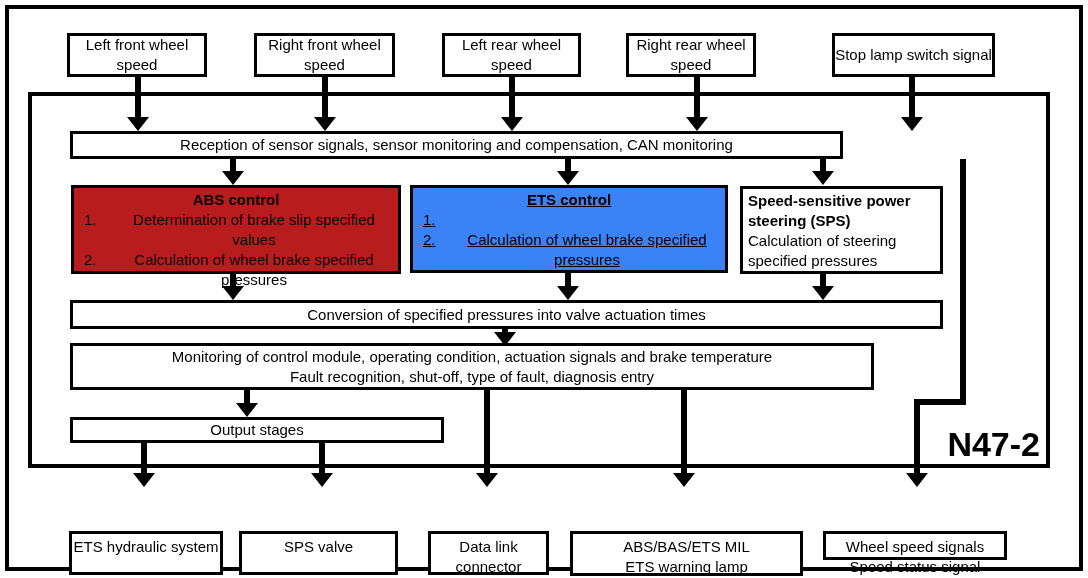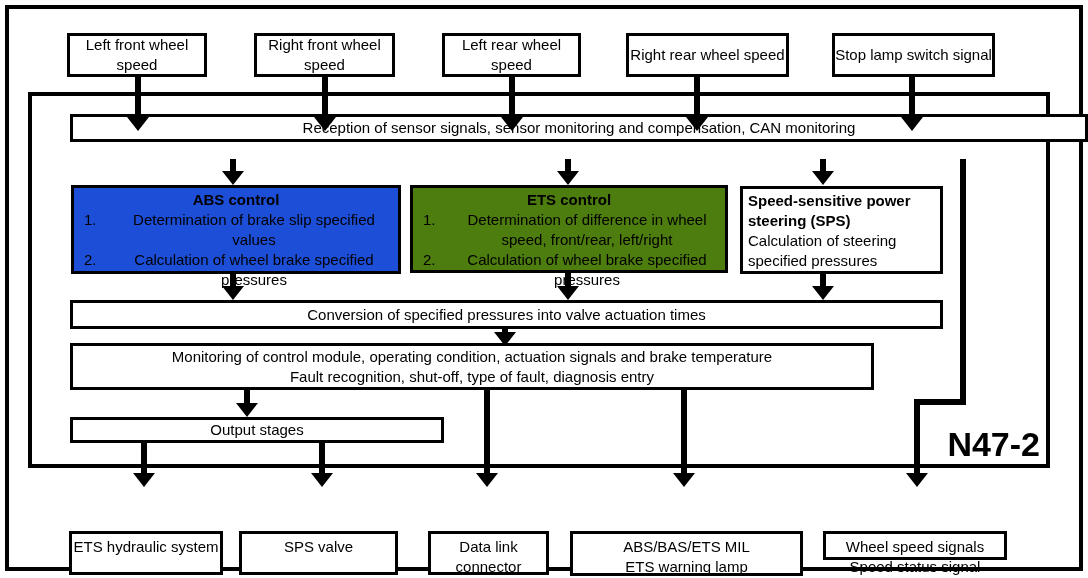--- a/index.html
+++ b/index.html
@@ -40,48 +40,47 @@
 
   <div class="box" style="left:67px;top:33px;width:140px;height:44px;">
     <span>Left front wheel speed</span>
   </div>
   <div class="box" style="left:254px;top:33px;width:141px;height:44px;">
     <span>Right front wheel speed</span>
   </div>
   <div class="box" style="left:442px;top:33px;width:139px;height:44px;">
     <span>Left rear wheel speed</span>
   </div>
-  <div class="box" style="left:626px;top:33px;width:163px;height:44px;">
+  <div class="box" style="left:626px;top:33px;width:130px;height:44px;">
     <span>Right rear wheel speed</span>
   </div>
   <div class="box" style="left:832px;top:33px;width:163px;height:44px;">
     <span>Stop lamp switch signal</span>
   </div>
 
-  <div class="box" style="left:70px;top:114px;width:1018px;height:28px;">
+  <div class="box" style="left:70px;top:131px;width:773px;height:28px;">
     <span>Reception of sensor signals, sensor monitoring and compensation, CAN monitoring</span>
   </div>
 
-  <div class="box ctrl" style="left:71px;top:185px;width:330px;height:89px;background:#1d4ed8;">
+  <div class="box ctrl" style="left:71px;top:185px;width:330px;height:89px;background:#b91c1c;">
     <div class="hd">ABS control</div>
     <div class="li">
       <span class="num">1.</span>
       <span class="itx">Determination of brake slip specified values</span>
     </div>
     <div class="li">
       <span class="num">2.</span>
       <span class="itx">Calculation of wheel brake specified pressures</span>
     </div>
   </div>
 
-  <div class="box ctrl" style="left:410px;top:185px;width:318px;height:88px;background:#4d7c0f;">
+  <div class="box ctrl" style="left:410px;top:185px;width:318px;height:88px;background:#3b82f6;text-decoration:underline;">
     <div class="hd">ETS control</div>
     <div class="li">
       <span class="num">1.</span>
-      <span class="itx">Determination of difference in wheel speed, front/rear, left/right</span>
     </div>
     <div class="li">
       <span class="num">2.</span>
       <span class="itx">Calculation of wheel brake specified pressures</span>
     </div>
   </div>
 
   <div class="box sps" style="left:740px;top:186px;width:203px;height:88px;">
     <div class="hd">Speed-sensitive power steering (SPS)</div>
     <div>Calculation of steering specified pressures</div>

